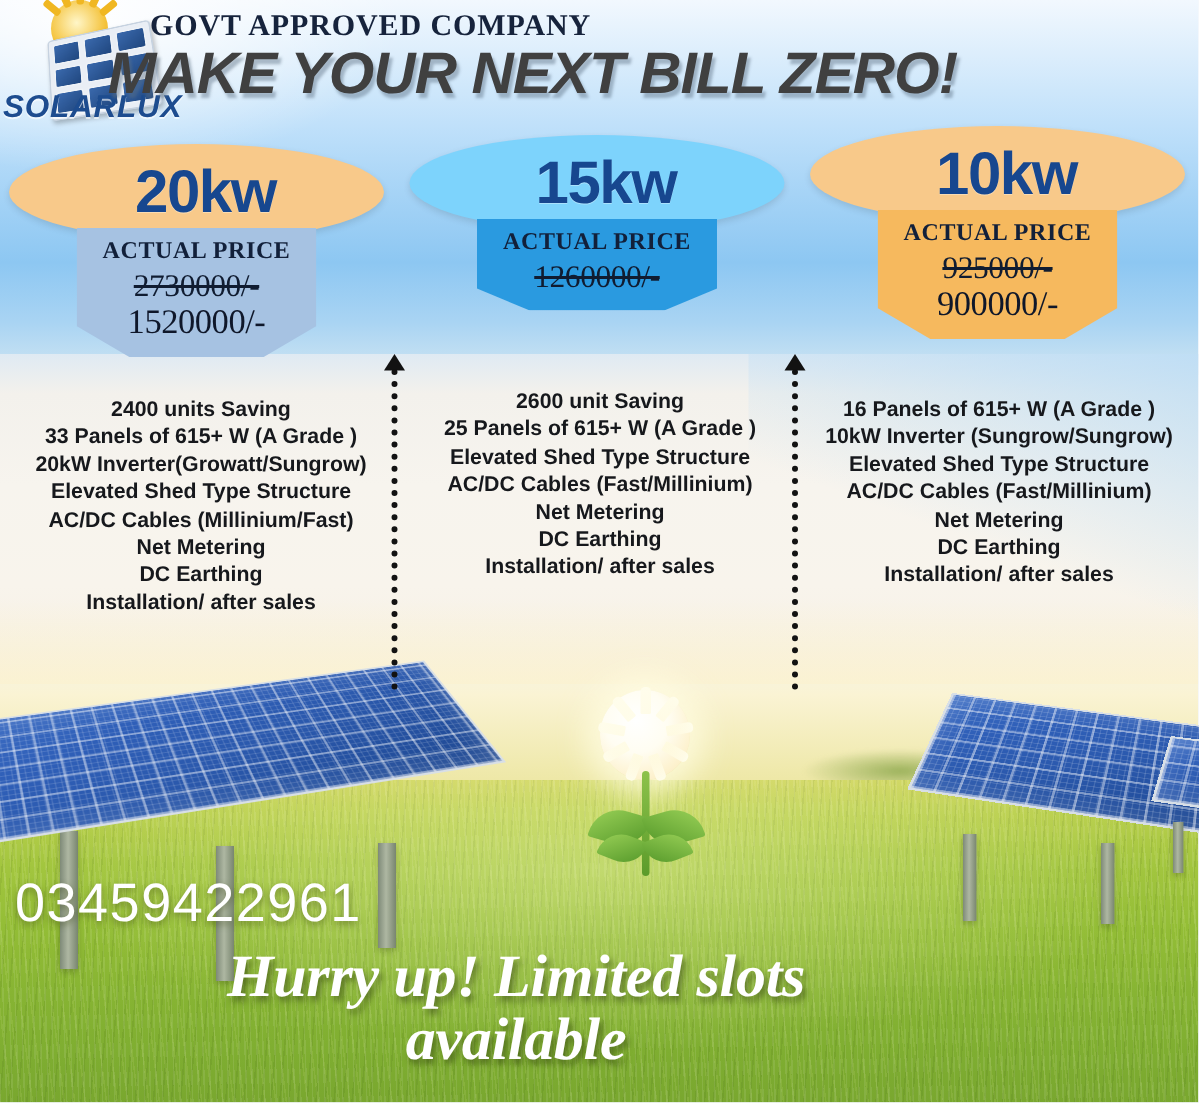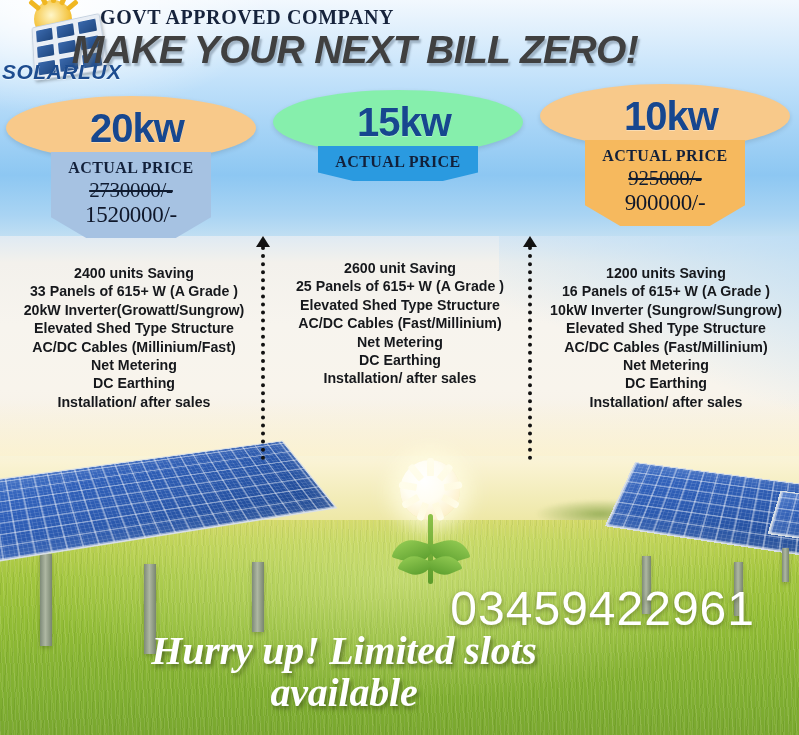--- a/index.html
+++ b/index.html
@@ -248,22 +248,22 @@
     border-left: 4px dotted #121212;
   }
   .divider .head {
     position: absolute; left: 0; top: 0; width: 0; height: 0;
     border-left: 7px solid transparent; border-right: 7px solid transparent;
     border-bottom: 11px solid #121212;
   }
 
   
   .phone {
-    position: absolute; left: 0; top: 581px; width: 755px; text-align: right;
-    font-family: "Liberation Sans", sans-serif; font-size: 48px; color: #ffffff;
+    position: absolute; left: 0; top: 581px; width: 755px; text-align: left;
+    font-family: "Liberation Sans", sans-serif; font-size: 36px; color: #ffffff;
     letter-spacing: 1px; padding-left: 10px;
     text-shadow: 0 2px 5px rgba(60,70,20,.5);
   }
   .hurry {
     position: absolute; left: 0; top: 630px; width: 682px; text-align: center;
     font-family: "Liberation Serif", serif; font-weight: bold; font-style: italic;
     font-size: 40px; line-height: 1.04; color: #ffffff; letter-spacing: -.2px;
     padding-left: 6px;
     text-shadow: 2px 3px 4px rgba(45,60,15,.55);
   }
@@ -345,25 +345,26 @@
       <span>20kw</span>
     </div>
     <div class="shield" style="background:#a6c2e2">
       <div class="ap">ACTUAL PRICE</div>
       <div class="old">2730000/-</div>
       <div class="new">1520000/-</div>
     </div>
   </div>
 
   <div class="card" id="card-15">
-    <div class="pill" style="background:#86efac">
+    <div class="pill" style="background:#7dd3fc">
       <span>15kw</span>
     </div>
     <div class="shield" style="background:#2a9ae0">
       <div class="ap">ACTUAL PRICE</div>
+      <div class="old">1260000/-</div>
     </div>
   </div>
 
   <div class="card" id="card-10">
     <div class="pill" style="background:#f8c98a">
       <span>10kw</span>
     </div>
     <div class="shield" style="background:#f6b95e">
       <div class="ap">ACTUAL PRICE</div>
       <div class="old">925000/-</div>
@@ -395,21 +396,20 @@
     <div>2600 unit Saving</div>
     <div>25 Panels of 615+ W (A Grade )</div>
     <div>Elevated Shed Type Structure</div>
     <div>AC/DC Cables (Fast/Millinium)</div>
     <div>Net Metering</div>
     <div>DC Earthing</div>
     <div>Installation/ after sales</div>
   </div>
 
   <div class="features" id="feat-10">
-    <div>1200 units Saving</div>
     <div>16 Panels of 615+ W (A Grade )</div>
     <div>10kW Inverter (Sungrow/Sungrow)</div>
     <div>Elevated Shed Type Structure</div>
     <div>AC/DC Cables (Fast/Millinium)</div>
     <div>Net Metering</div>
     <div>DC Earthing</div>
     <div>Installation/ after sales</div>
   </div>
 
   <div class="phone">03459422961</div>

